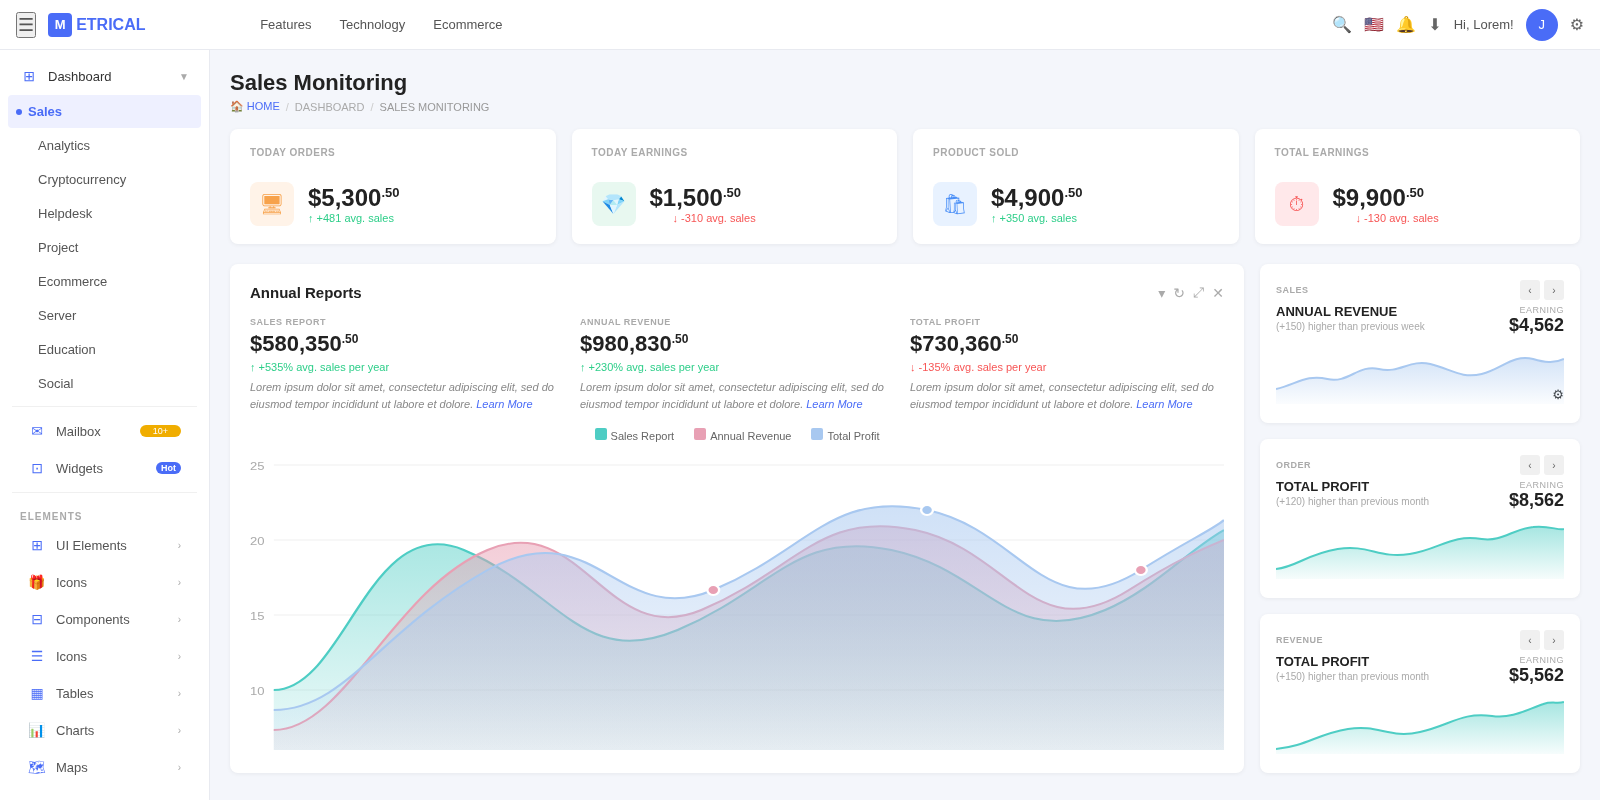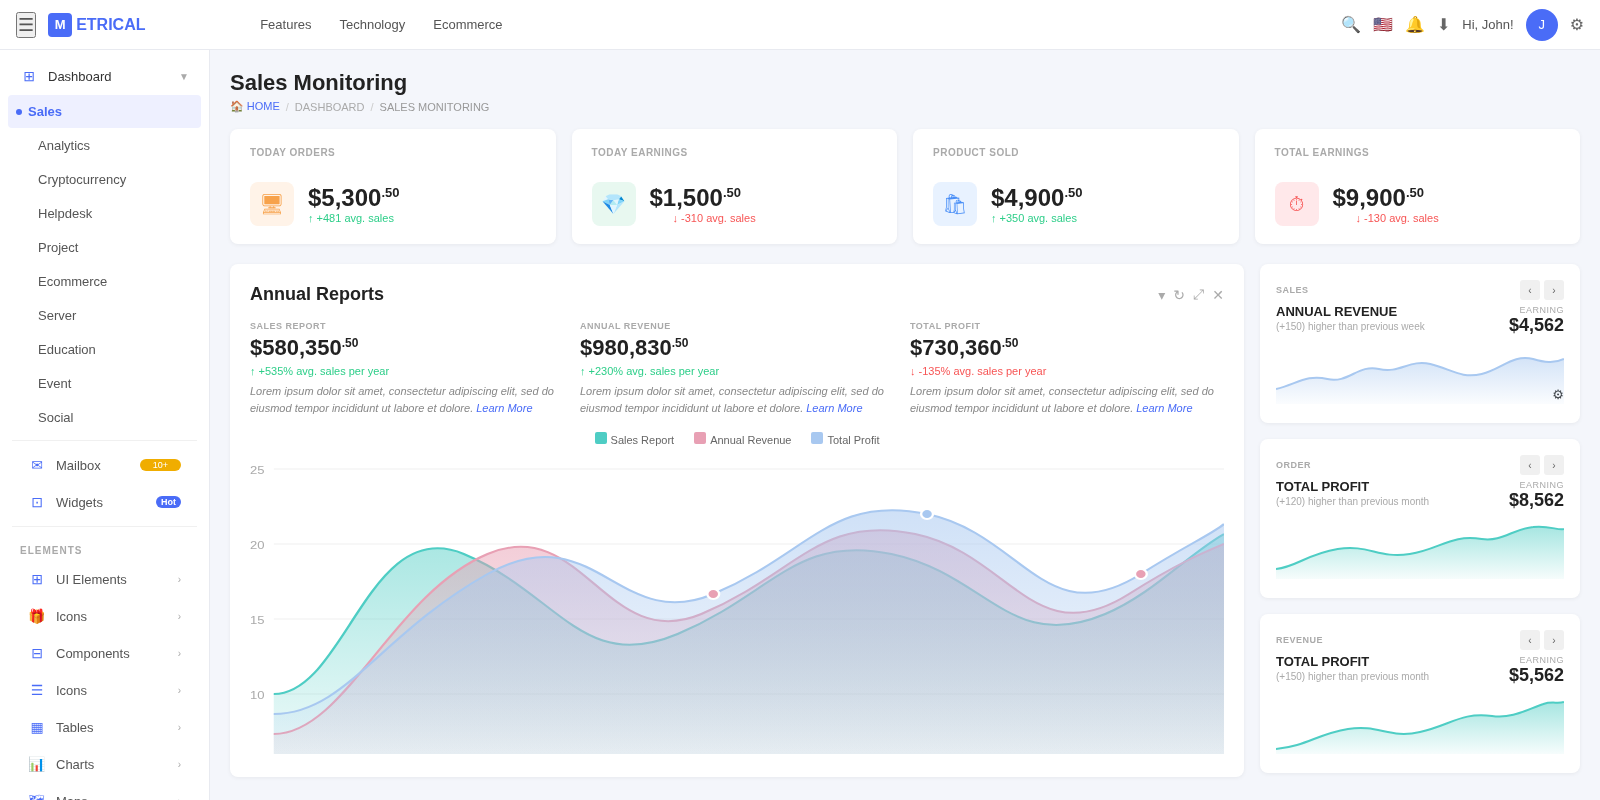--- a/index.html
+++ b/index.html
@@ -64,21 +64,21 @@
     .stat-change { font-size: 11px; }
     .stat-change.up { color: #2dce89; }
     .stat-change.down { color: #f75555; margin-left: 23px; }
 
     
     .content-grid { display: grid; grid-template-columns: 1fr 320px; gap: 16px; }
 
     
     .annual-reports { background: #fff; border-radius: 8px; padding: 20px; box-shadow: 0 1px 4px rgba(0,0,0,0.06); }
     .card-header { display: flex; align-items: center; margin-bottom: 16px; }
-    .card-header h3 { font-size: 18px; font-weight: 600; color: #222; flex: 1; }
+    .card-header h3 { font-size: 15px; font-weight: 600; color: #222; flex: 1; }
     .card-header-actions { display: flex; gap: 8px; align-items: center; }
     .card-header-actions .icon-btn { color: #aaa; cursor: pointer; font-size: 14px; }
 
     .report-stats { display: grid; grid-template-columns: repeat(3, 1fr); gap: 16px; margin-bottom: 16px; }
     .report-stat-label { font-size: 9px; color: #aaa; font-weight: 600; letter-spacing: 0.5px; text-transform: uppercase; margin-bottom: 4px; }
     .report-stat-value { font-size: 22px; font-weight: 700; color: #222; margin-bottom: 4px; }
     .report-stat-value sup { font-size: 12px; }
     .report-stat-change { font-size: 11px; margin-bottom: 6px; }
     .report-stat-change.up { color: #2dce89; }
     .report-stat-change.down { color: #f75555; }
@@ -121,21 +121,21 @@
   <div class="nav-links">
     <span class="nav-link">Features</span>
     <span class="nav-link">Technology</span>
     <span class="nav-link">Ecommerce</span>
   </div>
   <div class="nav-right">
     <span class="icon-btn">🔍</span>
     <span class="icon-btn">🇺🇸</span>
     <span class="icon-btn">🔔</span>
     <span class="icon-btn">⬇</span>
-    <span class="greeting">Hi, John!</span>
+    <span class="greeting">Hi, Lorem!</span>
     <div class="avatar">J</div>
     <span class="gear-icon">⚙</span>
   </div>
 </nav>
 
 <div class="layout">
 
   <aside class="sidebar">
 
     <div class="sidebar-parent">
@@ -161,23 +161,20 @@
       <span>Project</span>
     </div>
     <div class="sidebar-item sidebar-sub">
       <span>Ecommerce</span>
     </div>
     <div class="sidebar-item sidebar-sub">
       <span>Server</span>
     </div>
     <div class="sidebar-item sidebar-sub">
       <span>Education</span>
-    </div>
-    <div class="sidebar-item sidebar-sub">
-      <span>Event</span>
     </div>
     <div class="sidebar-item sidebar-sub">
       <span>Social</span>
     </div>
 
     <div class="sidebar-divider"></div>
 
     <div class="sidebar-item">
       <span class="sidebar-icon">✉</span>
       <span>Mailbox</span>

